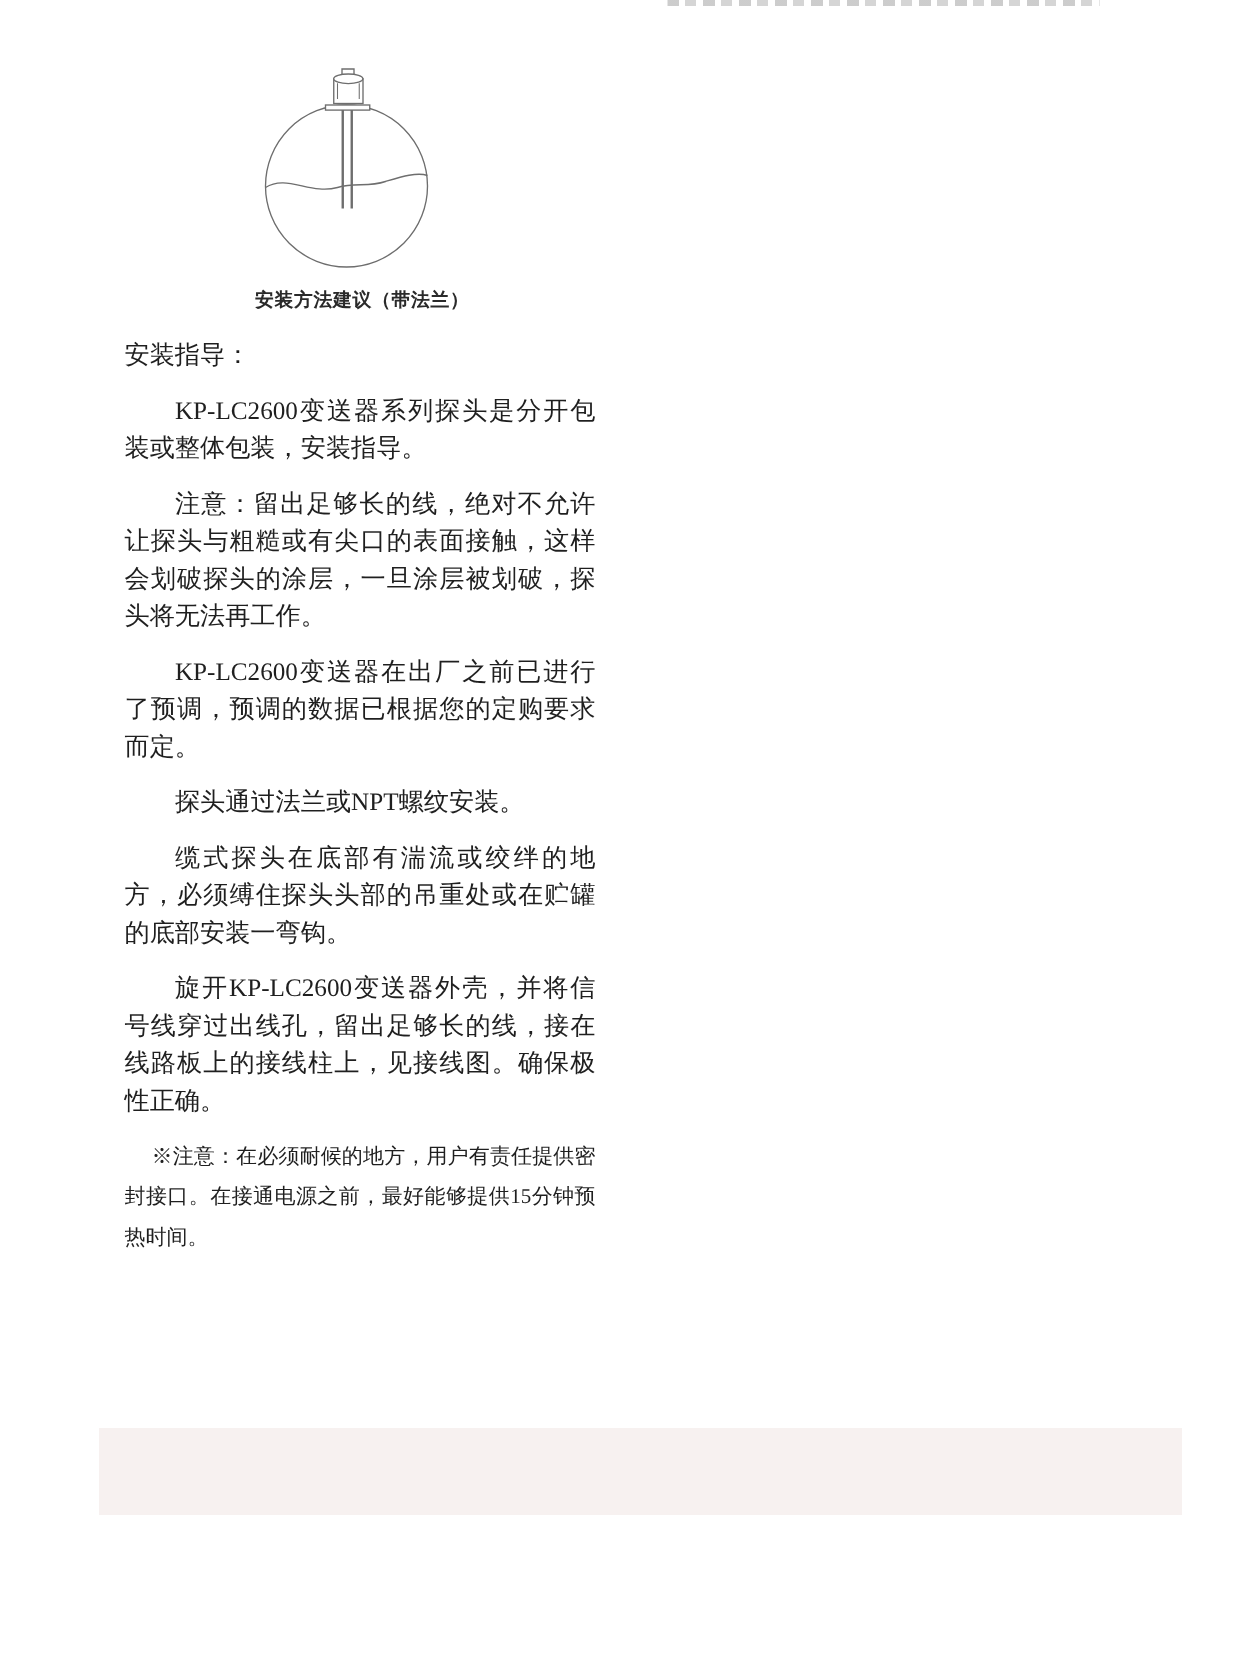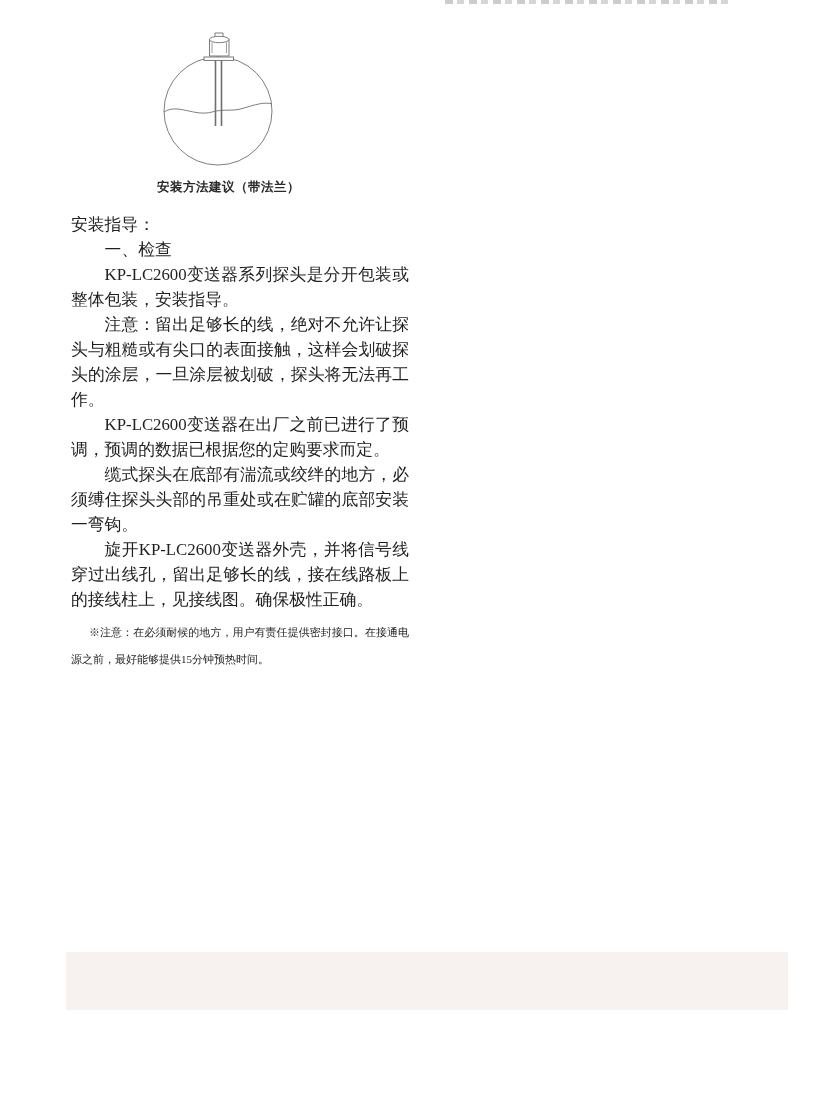--- a/index.html
+++ b/index.html
@@ -26,21 +26,21 @@
     background: repeating-linear-gradient(90deg,
       #9a9a9a 0 8px, transparent 8px 12px,
       #ababab 12px 19px, transparent 19px 24px);
     opacity: 0.5;
   }
   .diagram {
     position: absolute;
     left: 148px;
     top: 28px;
     width: 150px;
-    margin: 0;
+    margin: 13px;
   }
   .diagram svg {
     display: block;
   }
   .diagram figcaption {
     margin-top: 6px;
     padding-left: 9px;
     font-family: "Liberation Sans", "DejaVu Sans", sans-serif;
     font-size: 12.5px;
     font-weight: bold;
@@ -49,33 +49,33 @@
     white-space: nowrap;
   }
   .text-col {
     position: absolute;
     left: 71px;
     top: 212px;
     width: 338px;
     text-align: justify;
   }
   .text-col p {
-    margin: 0;
+    margin: 12px;
     font-size: 16.8px;
     line-height: 25px;
   }
   .text-col .title {
     text-indent: 0;
   }
   .text-col .para {
     text-indent: 2em;
   }
   .text-col .note {
     margin-top: 7px;
-    font-size: 11px;
+    font-size: 14px;
     line-height: 27px;
     text-indent: 18px;
   }
   .footer-bar {
     position: absolute;
     left: 66px;
     top: 952px;
     width: 722px;
     height: 58px;
   }
@@ -103,24 +103,24 @@
       <rect x="56" y="29" width="29.5" height="3.4" fill="#ffffff" stroke="#6e6e6e" stroke-width="0.9"></rect>
 
       <line x1="67.5" y1="32.4" x2="67.5" y2="98" stroke="#6e6e6e" stroke-width="1.6"></line>
       <line x1="73.5" y1="32.4" x2="73.5" y2="98" stroke="#6e6e6e" stroke-width="1.6"></line>
     </svg>
     <figcaption>安装方法建议（带法兰）</figcaption>
   </figure>
 
   <div class="text-col">
     <p class="title">安装指导：</p>
-    <p class="para">一、检查</p>
     <p class="para">KP-LC2600变送器系列探头是分开包装或整体包装，安装指导。</p>
     <p class="para">注意：留出足够长的线，绝对不允许让探头与粗糙或有尖口的表面接触，这样会划破探头的涂层，一旦涂层被划破，探头将无法再工作。</p>
     <p class="para">KP-LC2600变送器在出厂之前已进行了预调，预调的数据已根据您的定购要求而定。</p>
+    <p class="para">探头通过法兰或NPT螺纹安装。</p>
     <p class="para">缆式探头在底部有湍流或绞绊的地方，必须缚住探头头部的吊重处或在贮罐的底部安装一弯钩。</p>
     <p class="para">旋开KP-LC2600变送器外壳，并将信号线穿过出线孔，留出足够长的线，接在线路板上的接线柱上，见接线图。确保极性正确。</p>
     <p class="note">※注意：在必须耐候的地方，用户有责任提供密封接口。在接通电源之前，最好能够提供15分钟预热时间。</p>
   </div>
 
   <div class="footer-bar" style="background: rgb(247, 241, 240);"></div>
 
 </div>
 
 </body></html>

